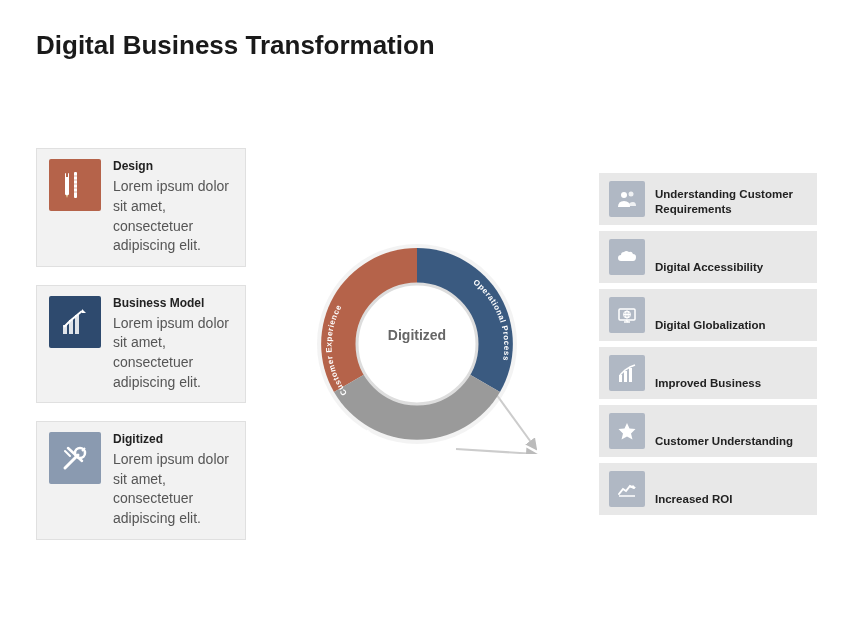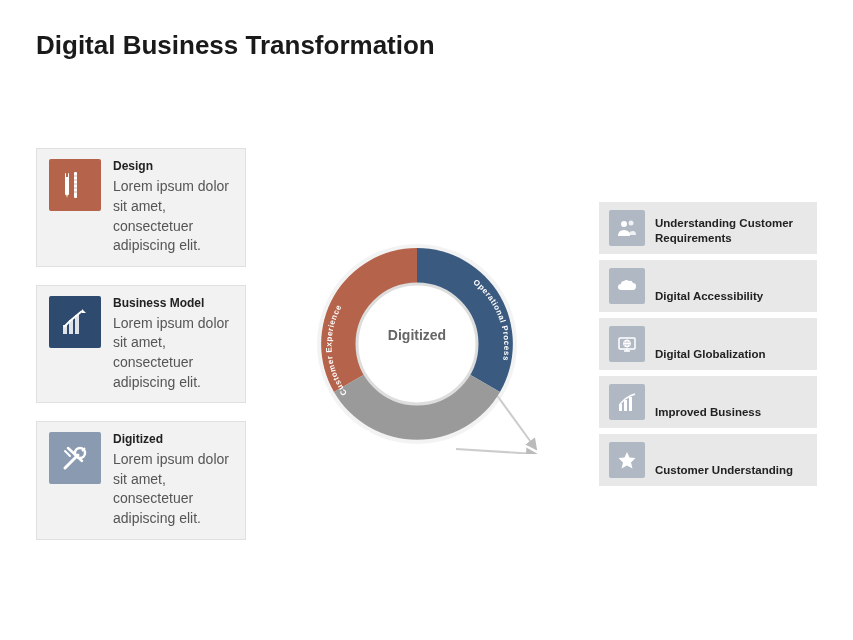--- a/index.html
+++ b/index.html
@@ -324,17 +324,27 @@
 
       <div class="right-item">
         <div class="right-icon">
           <svg viewBox="0 0 20 20">
             <polygon points="10,2 12.5,7.5 18.5,8 14,12.5 15.5,18.5 10,15.5 4.5,18.5 6,12.5 1.5,8 7.5,7.5" fill="white"></polygon>
           </svg>
         </div>
         <span class="right-text">Customer Understanding</span>
       </div>
 
+      <div class="right-item">
+        <div class="right-icon">
+          <svg viewBox="0 0 20 20">
+            <polyline points="2,15 6,10 9,12 13,7 17,9" stroke="white" stroke-width="2" fill="none" stroke-linecap="round"></polyline>
+            <line x1="2" y1="17" x2="18" y2="17" stroke="white" stroke-width="1.5"></line>
+            <polygon points="16,6 19,9 13,9" fill="white"></polygon>
+          </svg>
+        </div>
+        <span class="right-text">Increased ROI</span>
+      </div>
 
     </div>
 
   </div>
 </div>
 
 </body></html>

